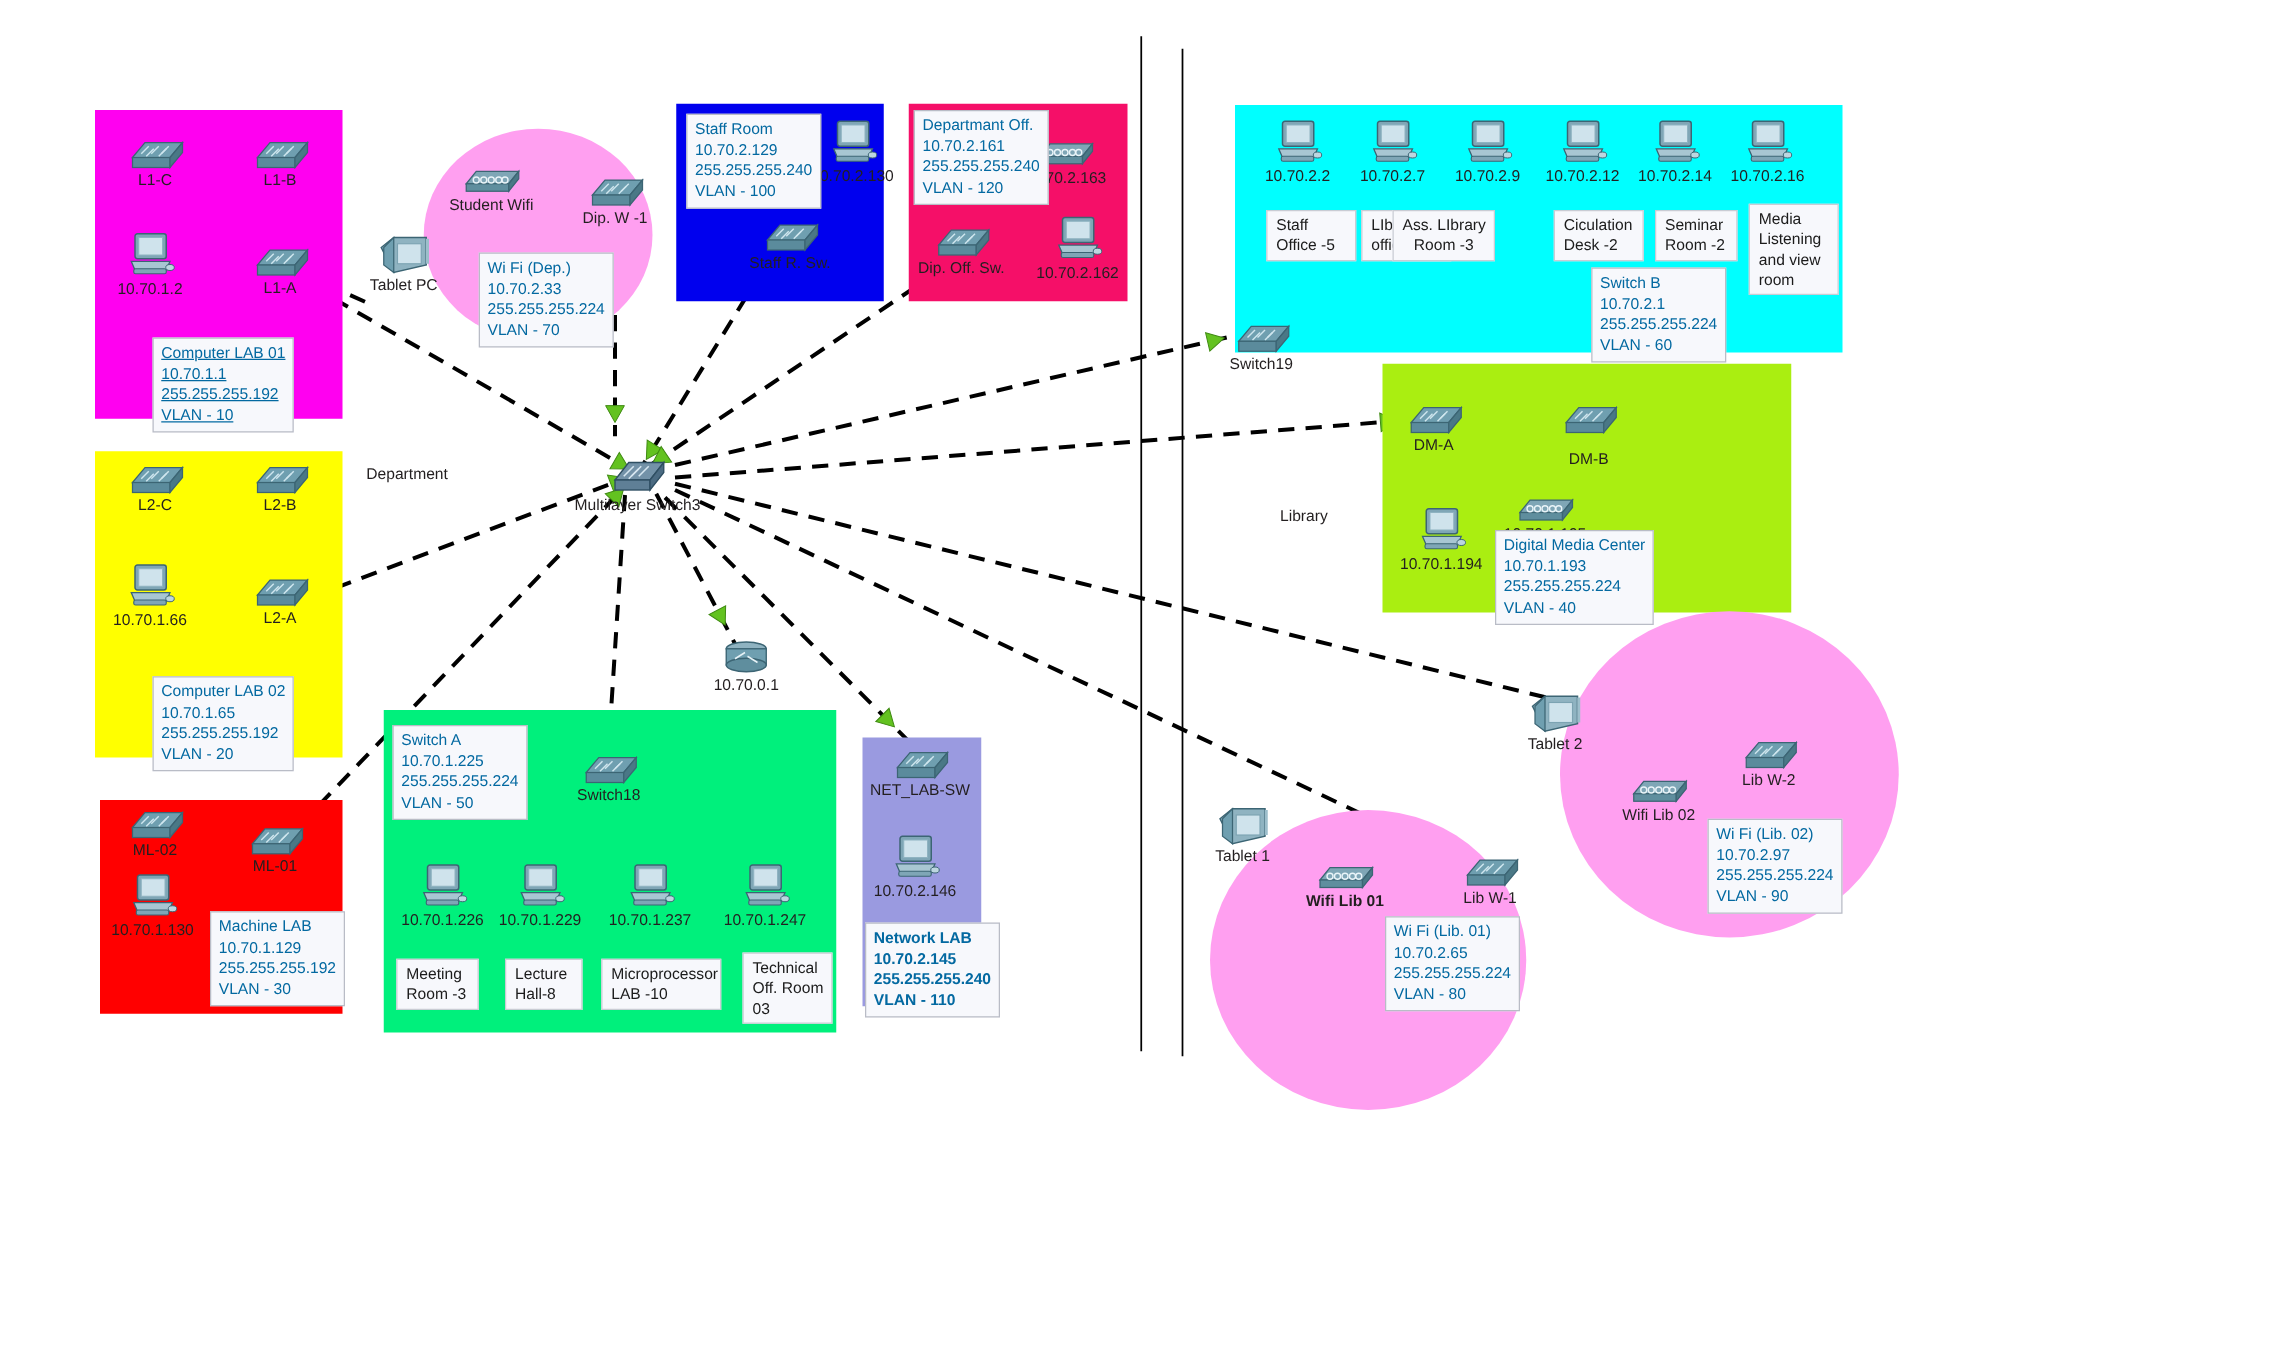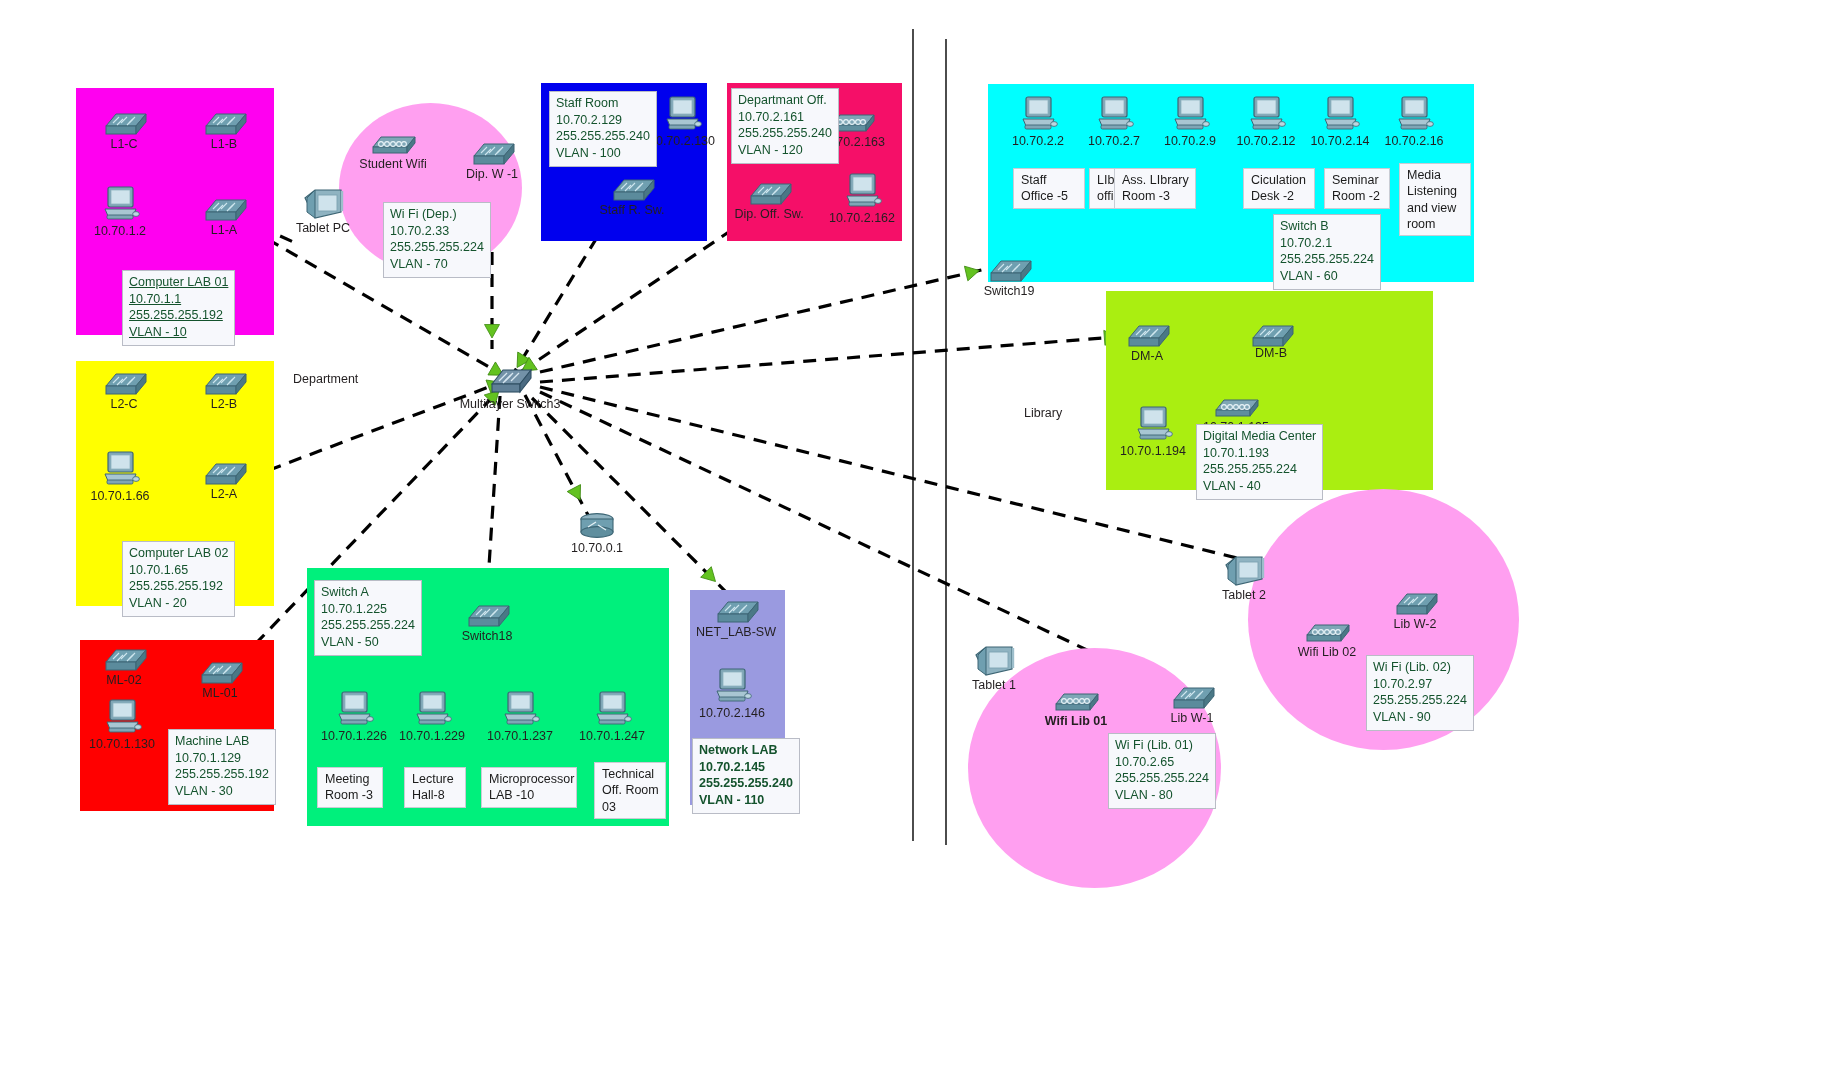--- a/index.html
+++ b/index.html
@@ -11,21 +11,21 @@
 
   
   .zone{position:absolute;}
   .zone.rect{}
   .zone.circ{border-radius:50%;}
 
   
   .nlabel{position:absolute;font-size:12.5px;color:#231f20;white-space:nowrap;
           line-height:1.18;}
   .infobox{position:absolute;background:#f7f8fc;border:1px solid #b9bcc6;
-           padding:3px 6px 4px 6px;font-size:12.5px;color:#14532d;
+           padding:3px 6px 4px 6px;font-size:12.5px;color:#0369a1;
            line-height:1.33;white-space:pre;}
   .plainbox{position:absolute;background:#f7f8fc;border:1px solid #c9ccd4;
             padding:3px 7px;font-size:12.5px;color:#1b1b1b;line-height:1.3;
             white-space:pre;text-align:left;}
   .freetext{position:absolute;font-size:12.5px;color:#231f20;}
 
   
   .dev{position:absolute;}
   .dev svg{display:block;}
 </style>
@@ -744,32 +744,32 @@
       <div class="nlabel" style="left: 1340px; top: 134px; transform: translateX(-50%);">10.70.2.14</div>
       <div class="nlabel" style="left: 1414px; top: 134px; transform: translateX(-50%);">10.70.2.16</div>
       <div class="infobox" style="left: 1273px; top: 214px;">Switch B
 10.70.2.1
 255.255.255.224
 VLAN - 60</div>
       <div class="plainbox" style="left: 1013px; top: 168px; width: 56px;">Staff
 Office -5</div>
       <div class="plainbox" style="left: 1089px; top: 168px; width: 56px;">LIbrary
 office - 2</div>
-      <div class="plainbox" style="left: 1114px; top: 168px; width: 66px;">Ass. LIbrary
+      <div class="plainbox" style="left: 1114px; top: 168px; width: 66px; text-align: center;">Ass. LIbrary
 Room -3</div>
       <div class="plainbox" style="left: 1243px; top: 168px; width: 56px;">Ciculation
 Desk -2</div>
       <div class="plainbox" style="left: 1324px; top: 168px; width: 50px;">Seminar
 Room -2</div>
       <div class="plainbox" style="left: 1399px; top: 163px; width: 56px;">Media
 Listening
 and view
 room</div>
       <div class="nlabel" style="left: 1147px; top: 349px; transform: translateX(-50%);">DM-A</div>
-      <div class="nlabel" style="left: 1271px; top: 346px; transform: translateX(-50%);">DM-B</div>
+      <div class="nlabel" style="left: 1271px; top: 360px; transform: translateX(-50%);">DM-B</div>
       <div class="nlabel" style="left: 1236px; top: 420px; transform: translateX(-50%);">10.70.1.195</div>
       <div class="nlabel" style="left: 1153px; top: 444px; transform: translateX(-50%);">10.70.1.194</div>
       <div class="infobox" style="left: 1196px; top: 424px;">Digital Media Center
 10.70.1.193
 255.255.255.224
 VLAN - 40</div>
       <div class="nlabel" style="left: 487px; top: 629px; transform: translateX(-50%);">Switch18</div>
       <div class="nlabel" style="left: 354px; top: 729px; transform: translateX(-50%);">10.70.1.226</div>
       <div class="nlabel" style="left: 432px; top: 729px; transform: translateX(-50%);">10.70.1.229</div>
       <div class="nlabel" style="left: 520px; top: 729px; transform: translateX(-50%);">10.70.1.237</div>

